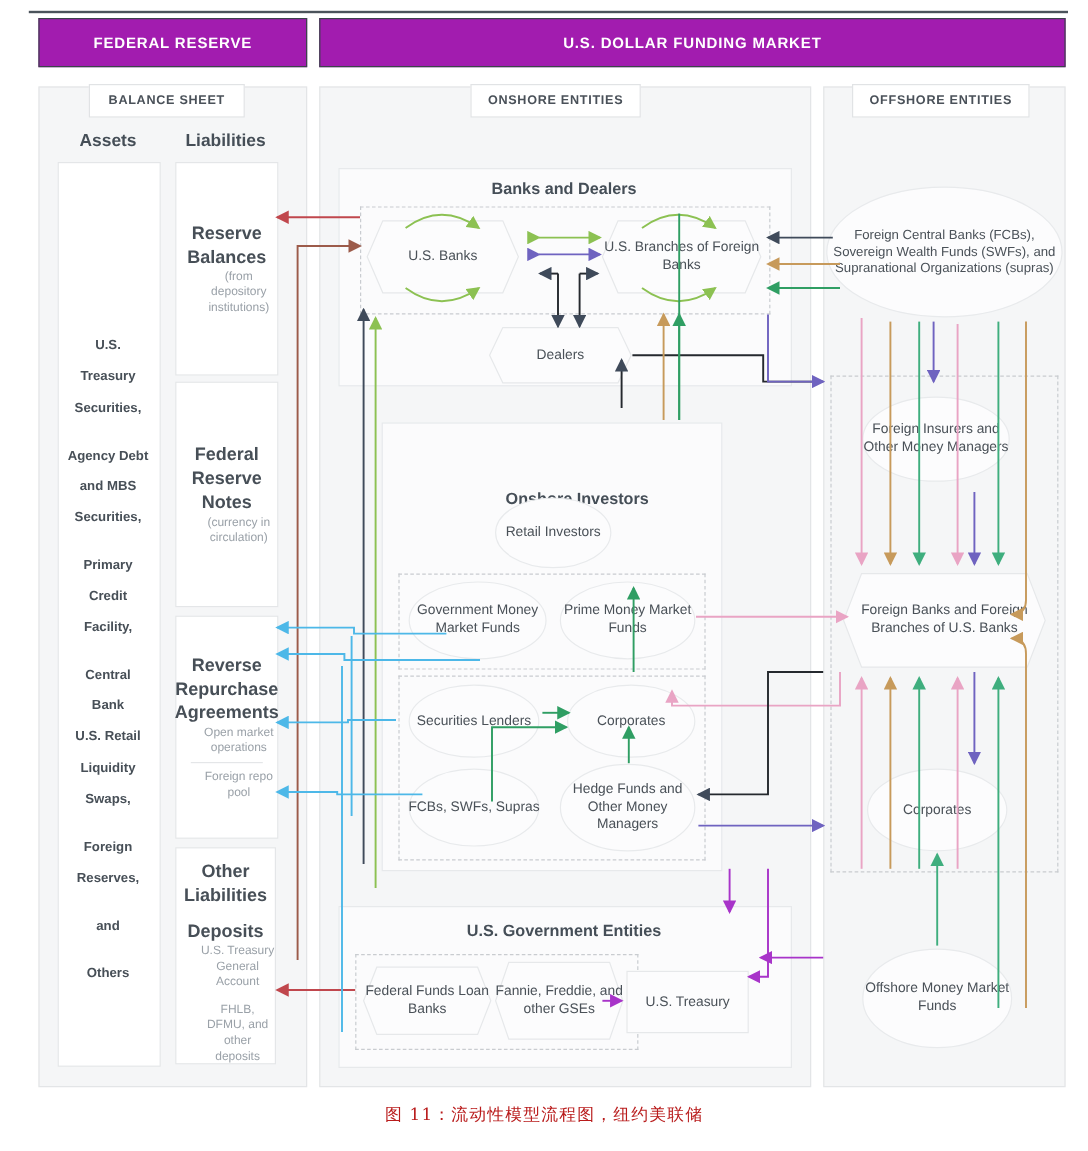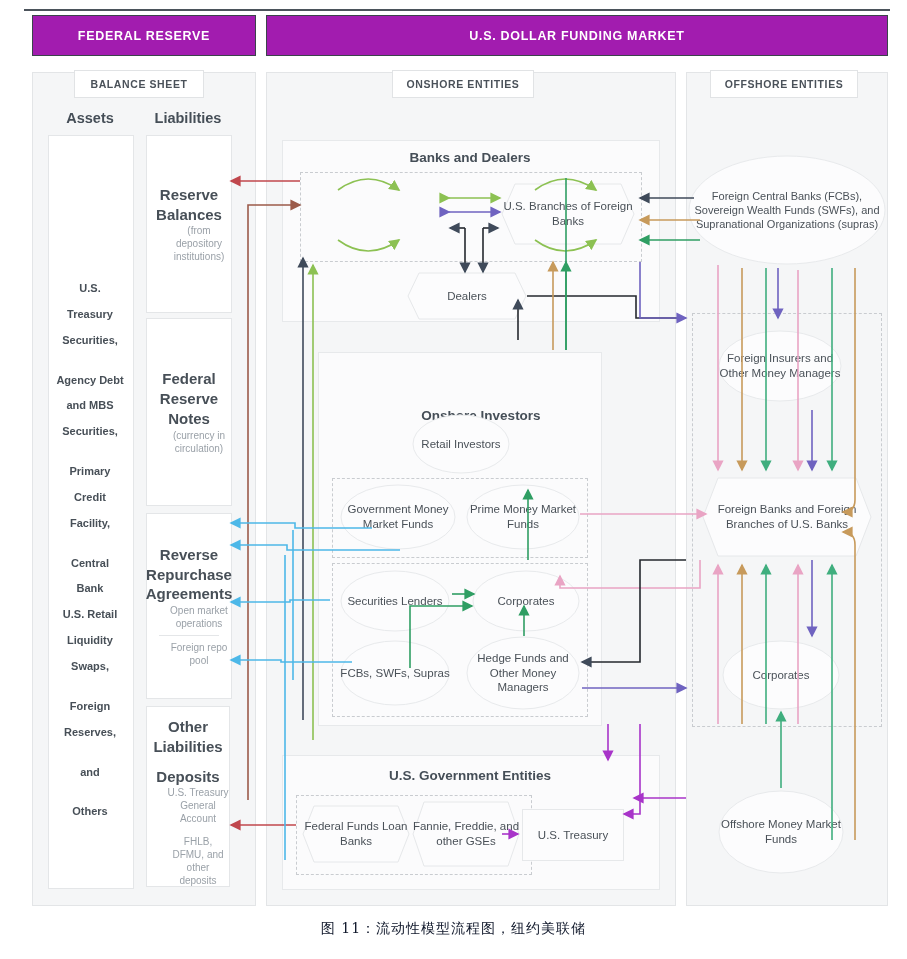--- a/index.html
+++ b/index.html
@@ -81,21 +81,21 @@
   .rect-node{
     position:absolute;background:#fcfcfd;border:1px solid #e6e8ea;
     display:flex;align-items:center;justify-content:center;text-align:center;
     font-size:11.5px;color:#4a5158;line-height:1.3;
   }
 
   svg.arrows{position:absolute;left:0;top:0;width:907px;height:905px;pointer-events:none;}
 
   .caption{
     position:absolute;left:0;top:920px;width:907px;text-align:center;
-    font-family:"DejaVu Serif", serif;font-size:14px;color:#0f172a;
+    font-family:"DejaVu Serif", serif;font-size:14px;color:#b91c1c;
     letter-spacing:1px;
   }
 </style>
 </head>
 <body>
 
 <div id="stage">
 
   <div class="topline"></div>
 
@@ -164,20 +164,26 @@
     <div class="bs-strong">Deposits</div>
     <div class="bs-light">U.S. Treasury General Account</div>
     <div class="bs-sep"></div>
     <div class="bs-light">FHLB, DFMU, and other deposits</div>
   </div>
 
   <div class="panel-inner-white" style="left:282px;top:140px;width:376px;height:180px;"></div>
   <div class="sect-title" style="left:282px;top:150px;width:376px;">Banks and Dealers</div>
   <div class="dashed" style="left:300px;top:172px;width:340px;height:88px;"></div>
 
+  <div class="hexwrap" style="left:305px;top:183px;width:128px;height:62px;">
+    <svg width="128" height="62" viewBox="0 0 128 62">
+      <polygon points="14,1 114,1 127,31 114,61 14,61 1,31" fill="#fcfcfd" stroke="#e6e8ea" stroke-width="1"></polygon>
+    </svg>
+    <div class="lbl">U.S. Banks</div>
+  </div>
 
   <div class="hexwrap" style="left:501px;top:183px;width:134px;height:62px;">
     <svg width="134" height="62" viewBox="0 0 134 62">
       <polygon points="14,1 120,1 133,31 120,61 14,61 1,31" fill="#fcfcfd" stroke="#e6e8ea" stroke-width="1"></polygon>
     </svg>
     <div class="lbl">U.S. Branches of Foreign Banks</div>
   </div>
 
   <div class="hexwrap" style="left:407px;top:272px;width:120px;height:48px;">
     <svg width="120" height="48" viewBox="0 0 120 48">

